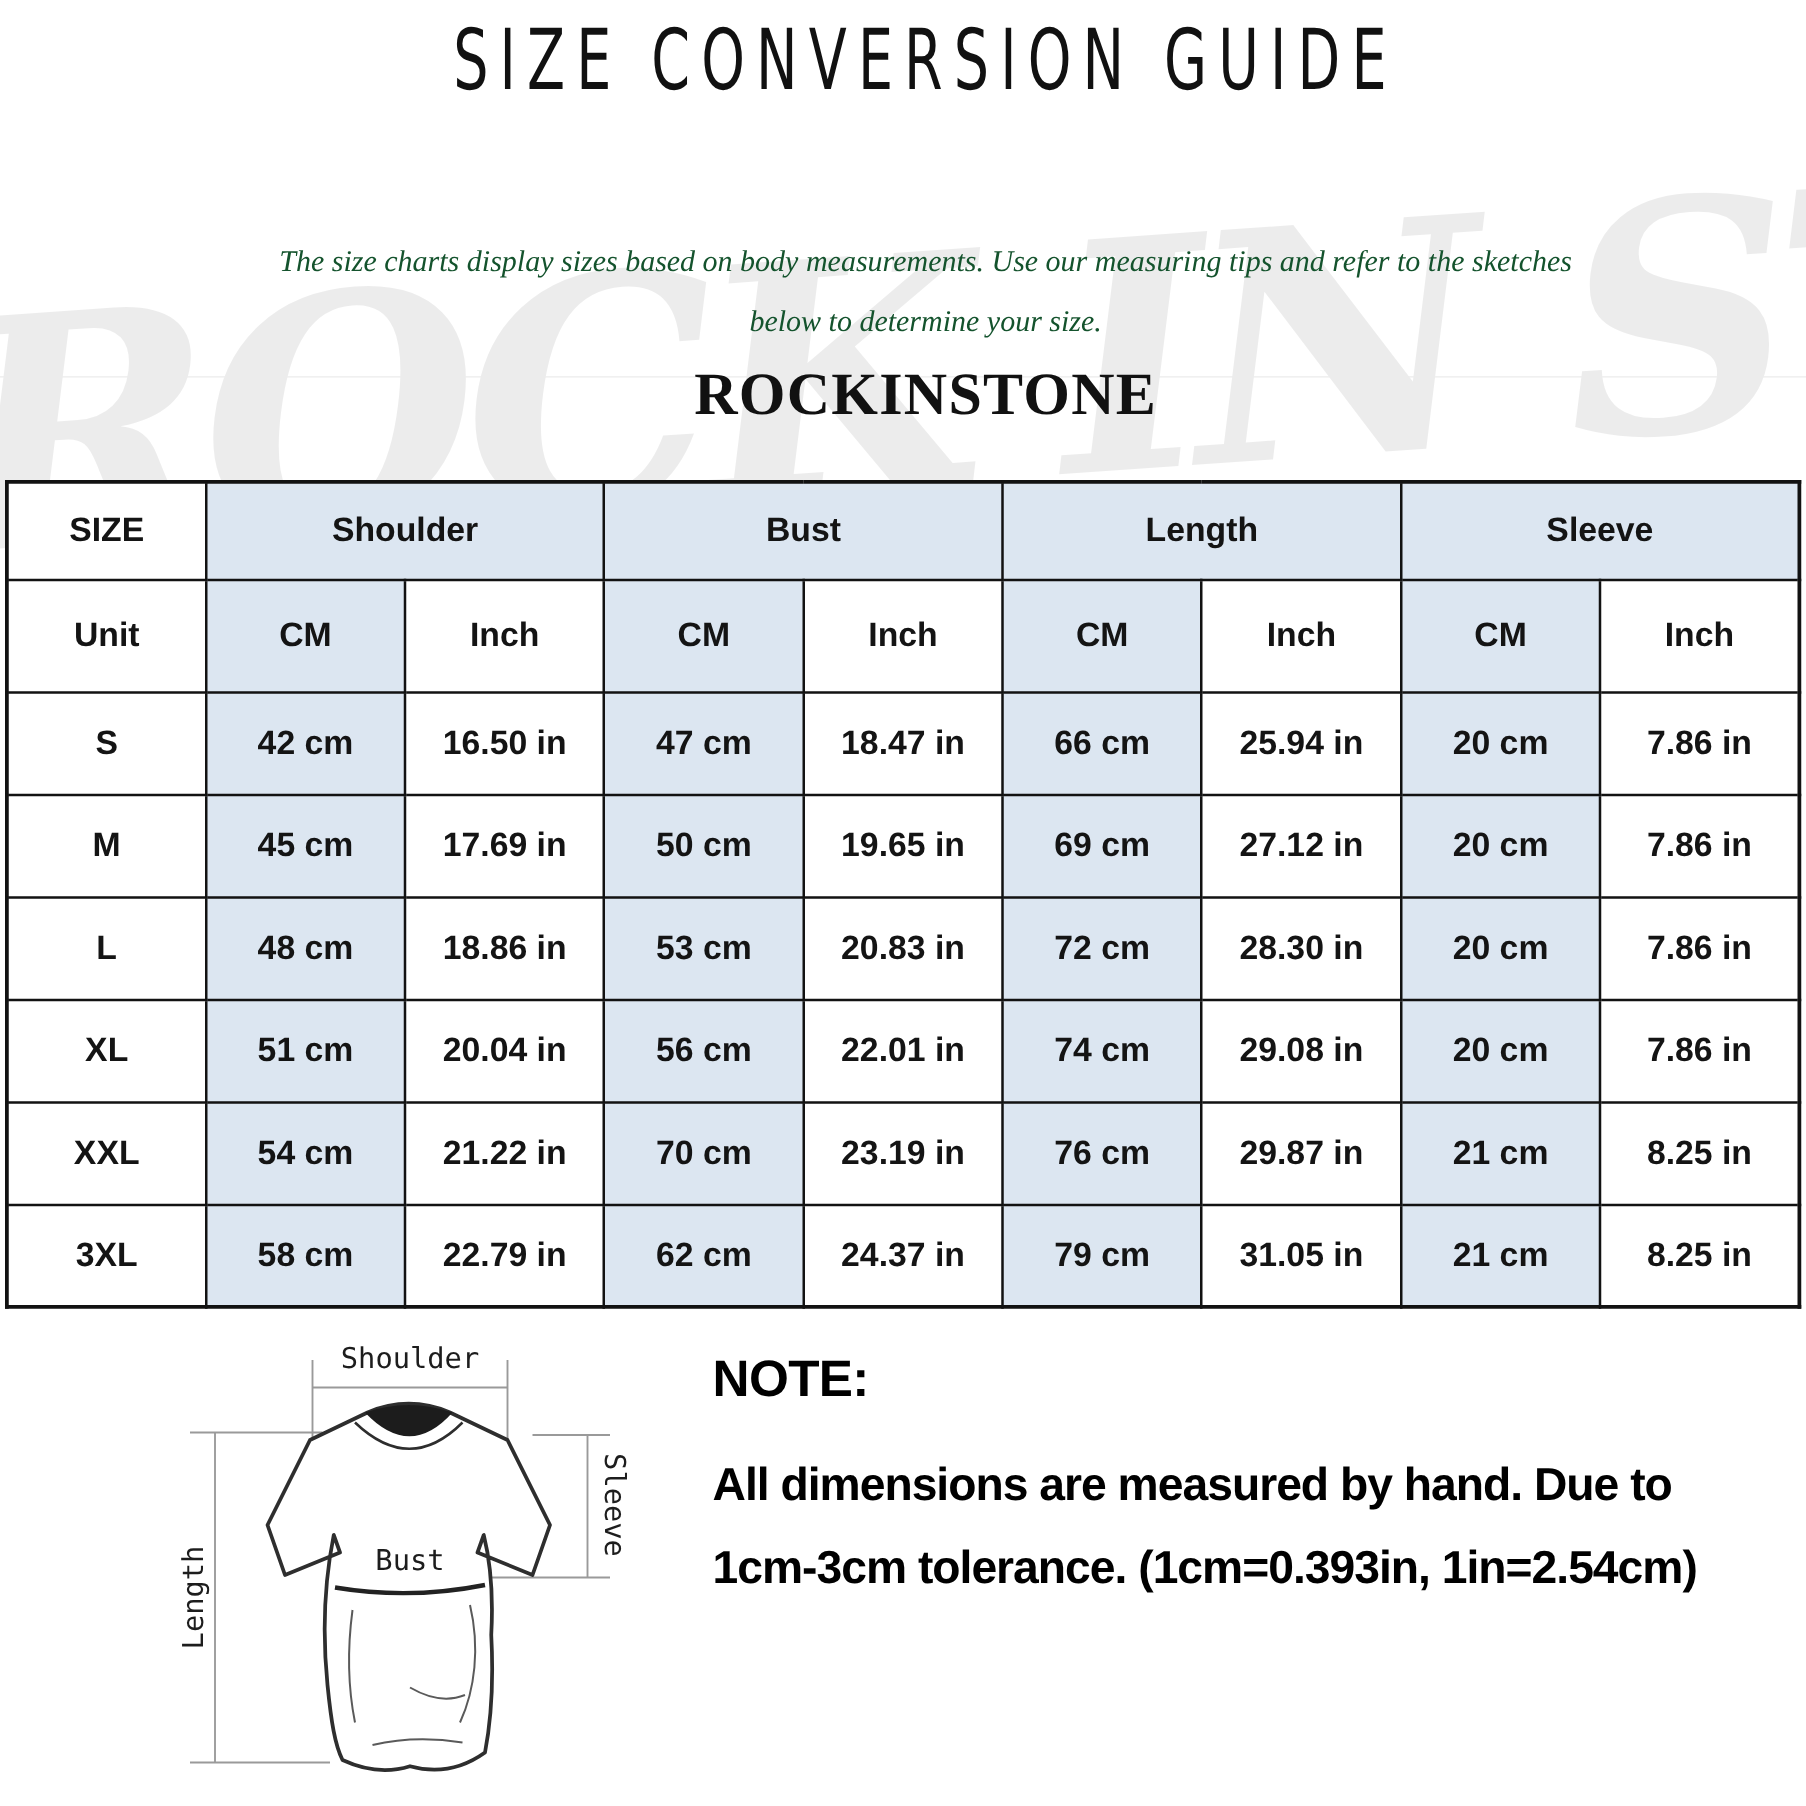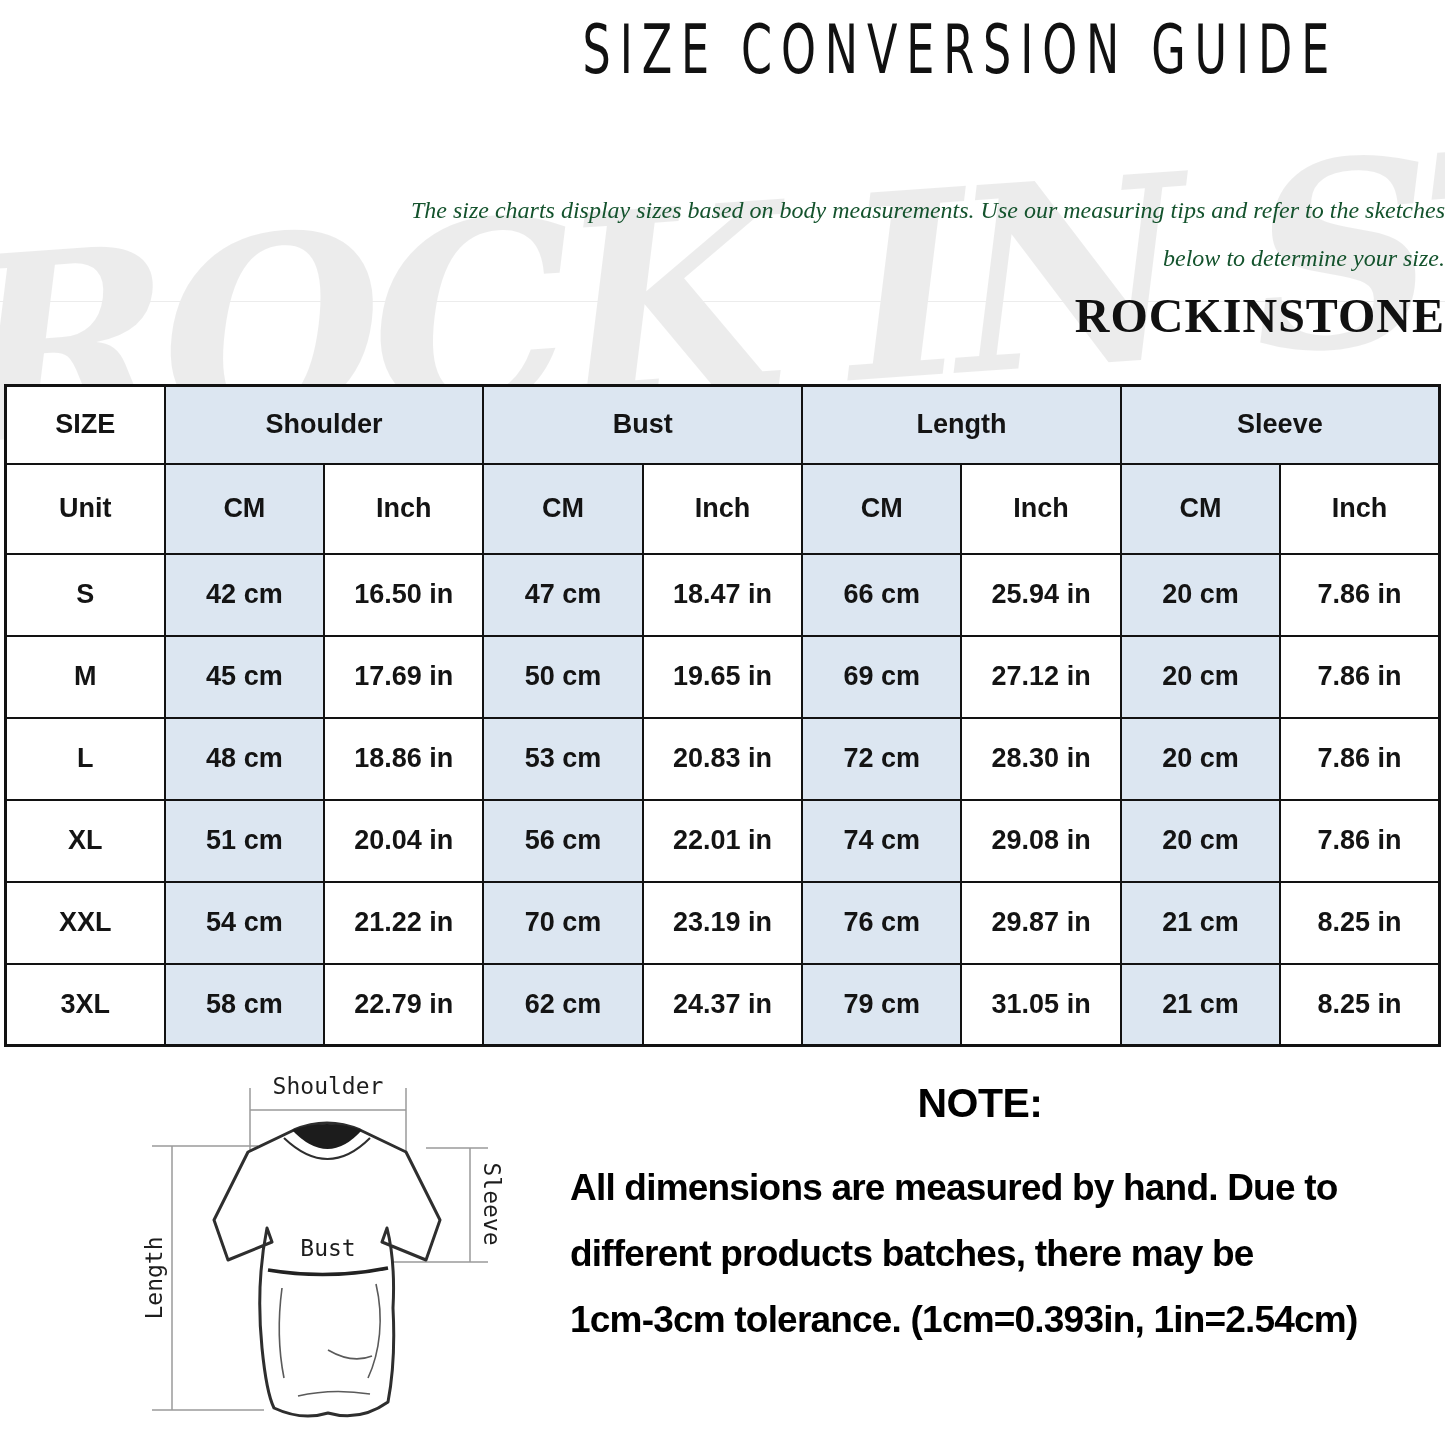--- a/index.html
+++ b/index.html
@@ -7,21 +7,21 @@
         font-family:"Liberation Sans",sans-serif;color:#111;}
 
   
   .watermark{position:absolute;top:150px;left:-40px;right:-40px;z-index:0;
              text-align:center;white-space:nowrap;
              font-family:"DejaVu Serif",serif;font-style:italic;font-weight:bold;
              font-size:255px;letter-spacing:-12px;color:var(--watermark-gray);
              transform:rotate(-4deg);pointer-events:none;}
   .faint-rule{position:absolute;top:301px;left:0;right:0;height:1px;background:#ececec;z-index:1;}
 
-  .hdr{position:absolute;left:0;right:0;text-align:right;z-index:2;padding-left:36px;}
+  .hdr{position:absolute;left:0;right:0;text-align:center;z-index:2;padding-left:36px;}
   .title{top:10px;font-family:"DejaVu Sans",sans-serif;font-size:57px;font-weight:500;}
   .title .stretch{display:inline-block;transform:scale(0.78,1.18);transform-origin:center top;
                   letter-spacing:0.20em;white-space:nowrap;}
   .subtitle{top:110px;font-size:30px;font-weight:bold;letter-spacing:0.5px;}
   .subtitle .product{font-size:28px;}
   .desc{top:186px;font-family:"Liberation Serif",serif;font-style:italic;
         font-size:24px;line-height:48px;color:#14532d;}
   .brand{top:288px;font-family:"Liberation Serif",serif;font-weight:bold;
          font-size:48px;letter-spacing:1px;}
 
@@ -41,21 +41,21 @@
   
   .diagram{position:absolute;left:132px;top:1046px;z-index:2;}
   .diag-label{font-family:"DejaVu Sans Mono",monospace;font-size:23px;fill:#1d1d1d;}
   .shirt-line{fill:#ffffff;stroke:#2e2e2e;stroke-width:3;stroke-linejoin:round;}
   .fold{fill:none;stroke:#5a5a5a;stroke-width:1.6;}
   .measure{stroke:#9a9a9a;stroke-width:1.5;}
 
   
   .note{position:absolute;left:570px;top:1080px;width:820px;z-index:2;
         font-family:"Liberation Sans",sans-serif;font-weight:bold;color:#000;}
-  .note .note-heading{font-size:41px;margin:0 0 28px 0;letter-spacing:-0.5px;text-align:center;}
+  .note .note-heading{font-size:41px;margin:0 0 28px 0;letter-spacing:-0.5px;}
   .note .note-line{font-size:37px;line-height:66px;letter-spacing:-0.8px;white-space:nowrap;}
 </style>
 </head>
 <body>
 
 <div class="page">
 
   <div class="watermark">ROCK IN STONE</div>
   <div class="faint-rule"></div>
 
@@ -209,17 +209,16 @@
       <text class="diag-label" x="196" y="48" text-anchor="middle">Shoulder</text>
       <text class="diag-label" x="196" y="210" text-anchor="middle">Bust</text>
       <text class="diag-label" x="30" y="232" text-anchor="middle" transform="rotate(-90 30 232)">Length</text>
       <text class="diag-label" x="352" y="158" text-anchor="middle" transform="rotate(90 352 158)">Sleeve</text>
     </svg>
   </div>
 
   <div class="note">
     <div class="note-heading">NOTE:</div>
     <div class="note-line">All dimensions are measured by hand. Due to</div>
-    <div class="note-line">different products batches, there may be</div>
     <div class="note-line">1cm-3cm tolerance. (1cm=0.393in, 1in=2.54cm)</div>
   </div>
 
 </div>
 
 </body></html>

